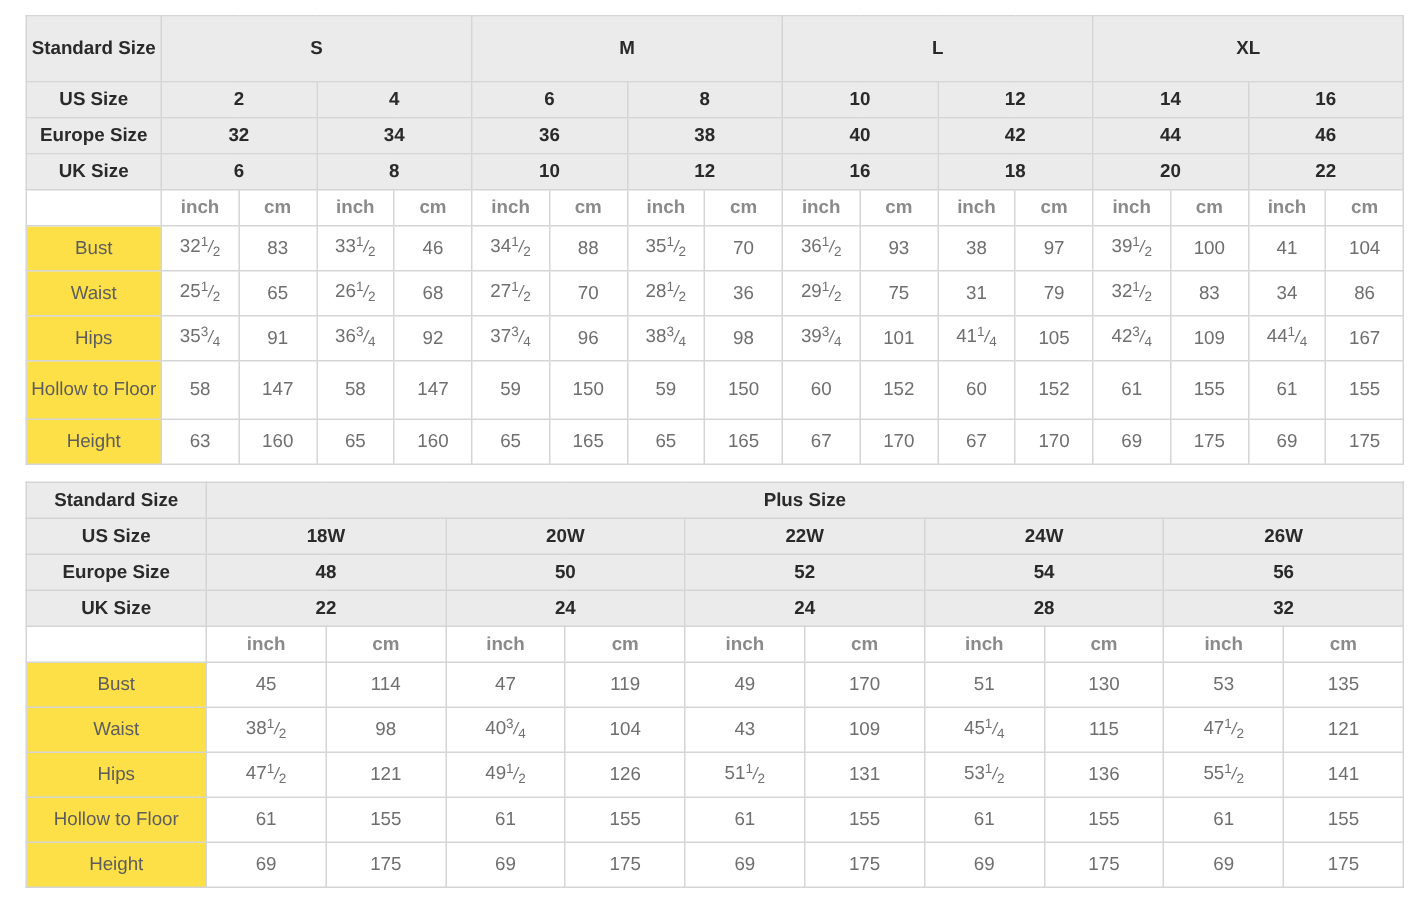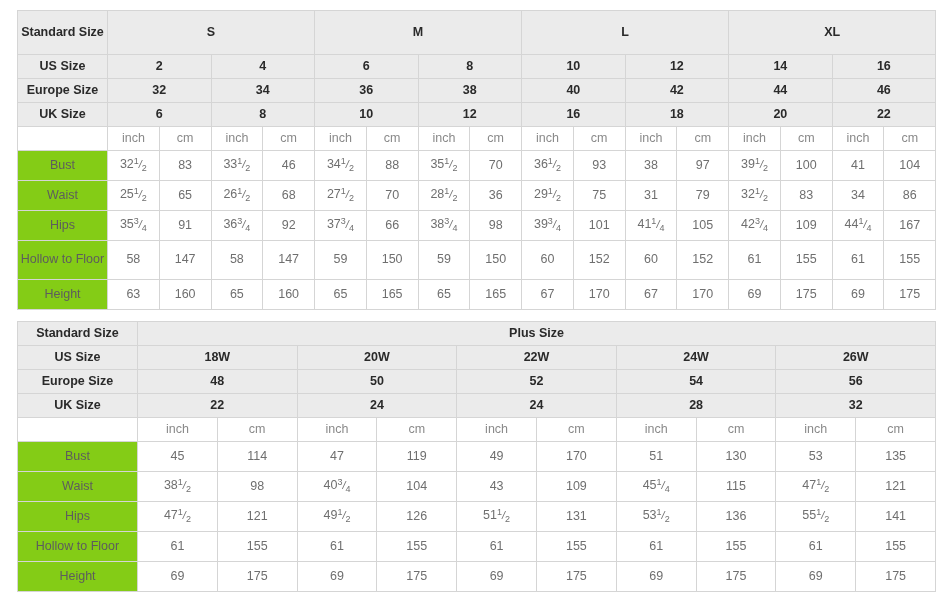--- a/index.html
+++ b/index.html
@@ -36,34 +36,34 @@
     font-weight: bold;
     font-size: 12.5px;
     height: 24px;
   }
   td.hd-group { height: 44px; }
   td.hd-std-tall { height: 44px; padding: 0 4px; }
   
   td.unit {
     background: #ffffff;
     color: #8a8a8a;
-    font-weight: normal;
+    font-weight: bold;
     height: 24px;
     font-size: 12.5px;
   }
   td.unit-blank { background: #ffffff; border-right-color:#d5d5d5; }
   
   td.val {
     background: #ffffff;
     color: #6f6f6f;
     font-weight: normal;
     height: 30px;
   }
   td.rowlabel {
-    background: #84cc16;
+    background: #fde047;
     color: #5d5d5d;
     text-align: left;
     padding-left: 9px;
     font-weight: normal;
     font-size: 12.5px;
     height: 30px;
   }
   td.tall { height: 39px; }
   .gap { height: 11px; }
 
@@ -181,21 +181,21 @@
           <td class="val">34</td>
           <td class="val">86</td>
         </tr>
         <tr>
           <td class="rowlabel">Hips</td>
           <td class="val"><span class="fr"><span class="whole">35</span><span class="num">3</span><span class="sl">/</span><span class="den">4</span></span></td>
           <td class="val">91</td>
           <td class="val"><span class="fr"><span class="whole">36</span><span class="num">3</span><span class="sl">/</span><span class="den">4</span></span></td>
           <td class="val">92</td>
           <td class="val"><span class="fr"><span class="whole">37</span><span class="num">3</span><span class="sl">/</span><span class="den">4</span></span></td>
-          <td class="val">66</td>
+          <td class="val">96</td>
           <td class="val"><span class="fr"><span class="whole">38</span><span class="num">3</span><span class="sl">/</span><span class="den">4</span></span></td>
           <td class="val">98</td>
           <td class="val"><span class="fr"><span class="whole">39</span><span class="num">3</span><span class="sl">/</span><span class="den">4</span></span></td>
           <td class="val">101</td>
           <td class="val"><span class="fr"><span class="whole">41</span><span class="num">1</span><span class="sl">/</span><span class="den">4</span></span></td>
           <td class="val">105</td>
           <td class="val"><span class="fr"><span class="whole">42</span><span class="num">3</span><span class="sl">/</span><span class="den">4</span></span></td>
           <td class="val">109</td>
           <td class="val"><span class="fr"><span class="whole">44</span><span class="num">1</span><span class="sl">/</span><span class="den">4</span></span></td>
           <td class="val">167</td>

